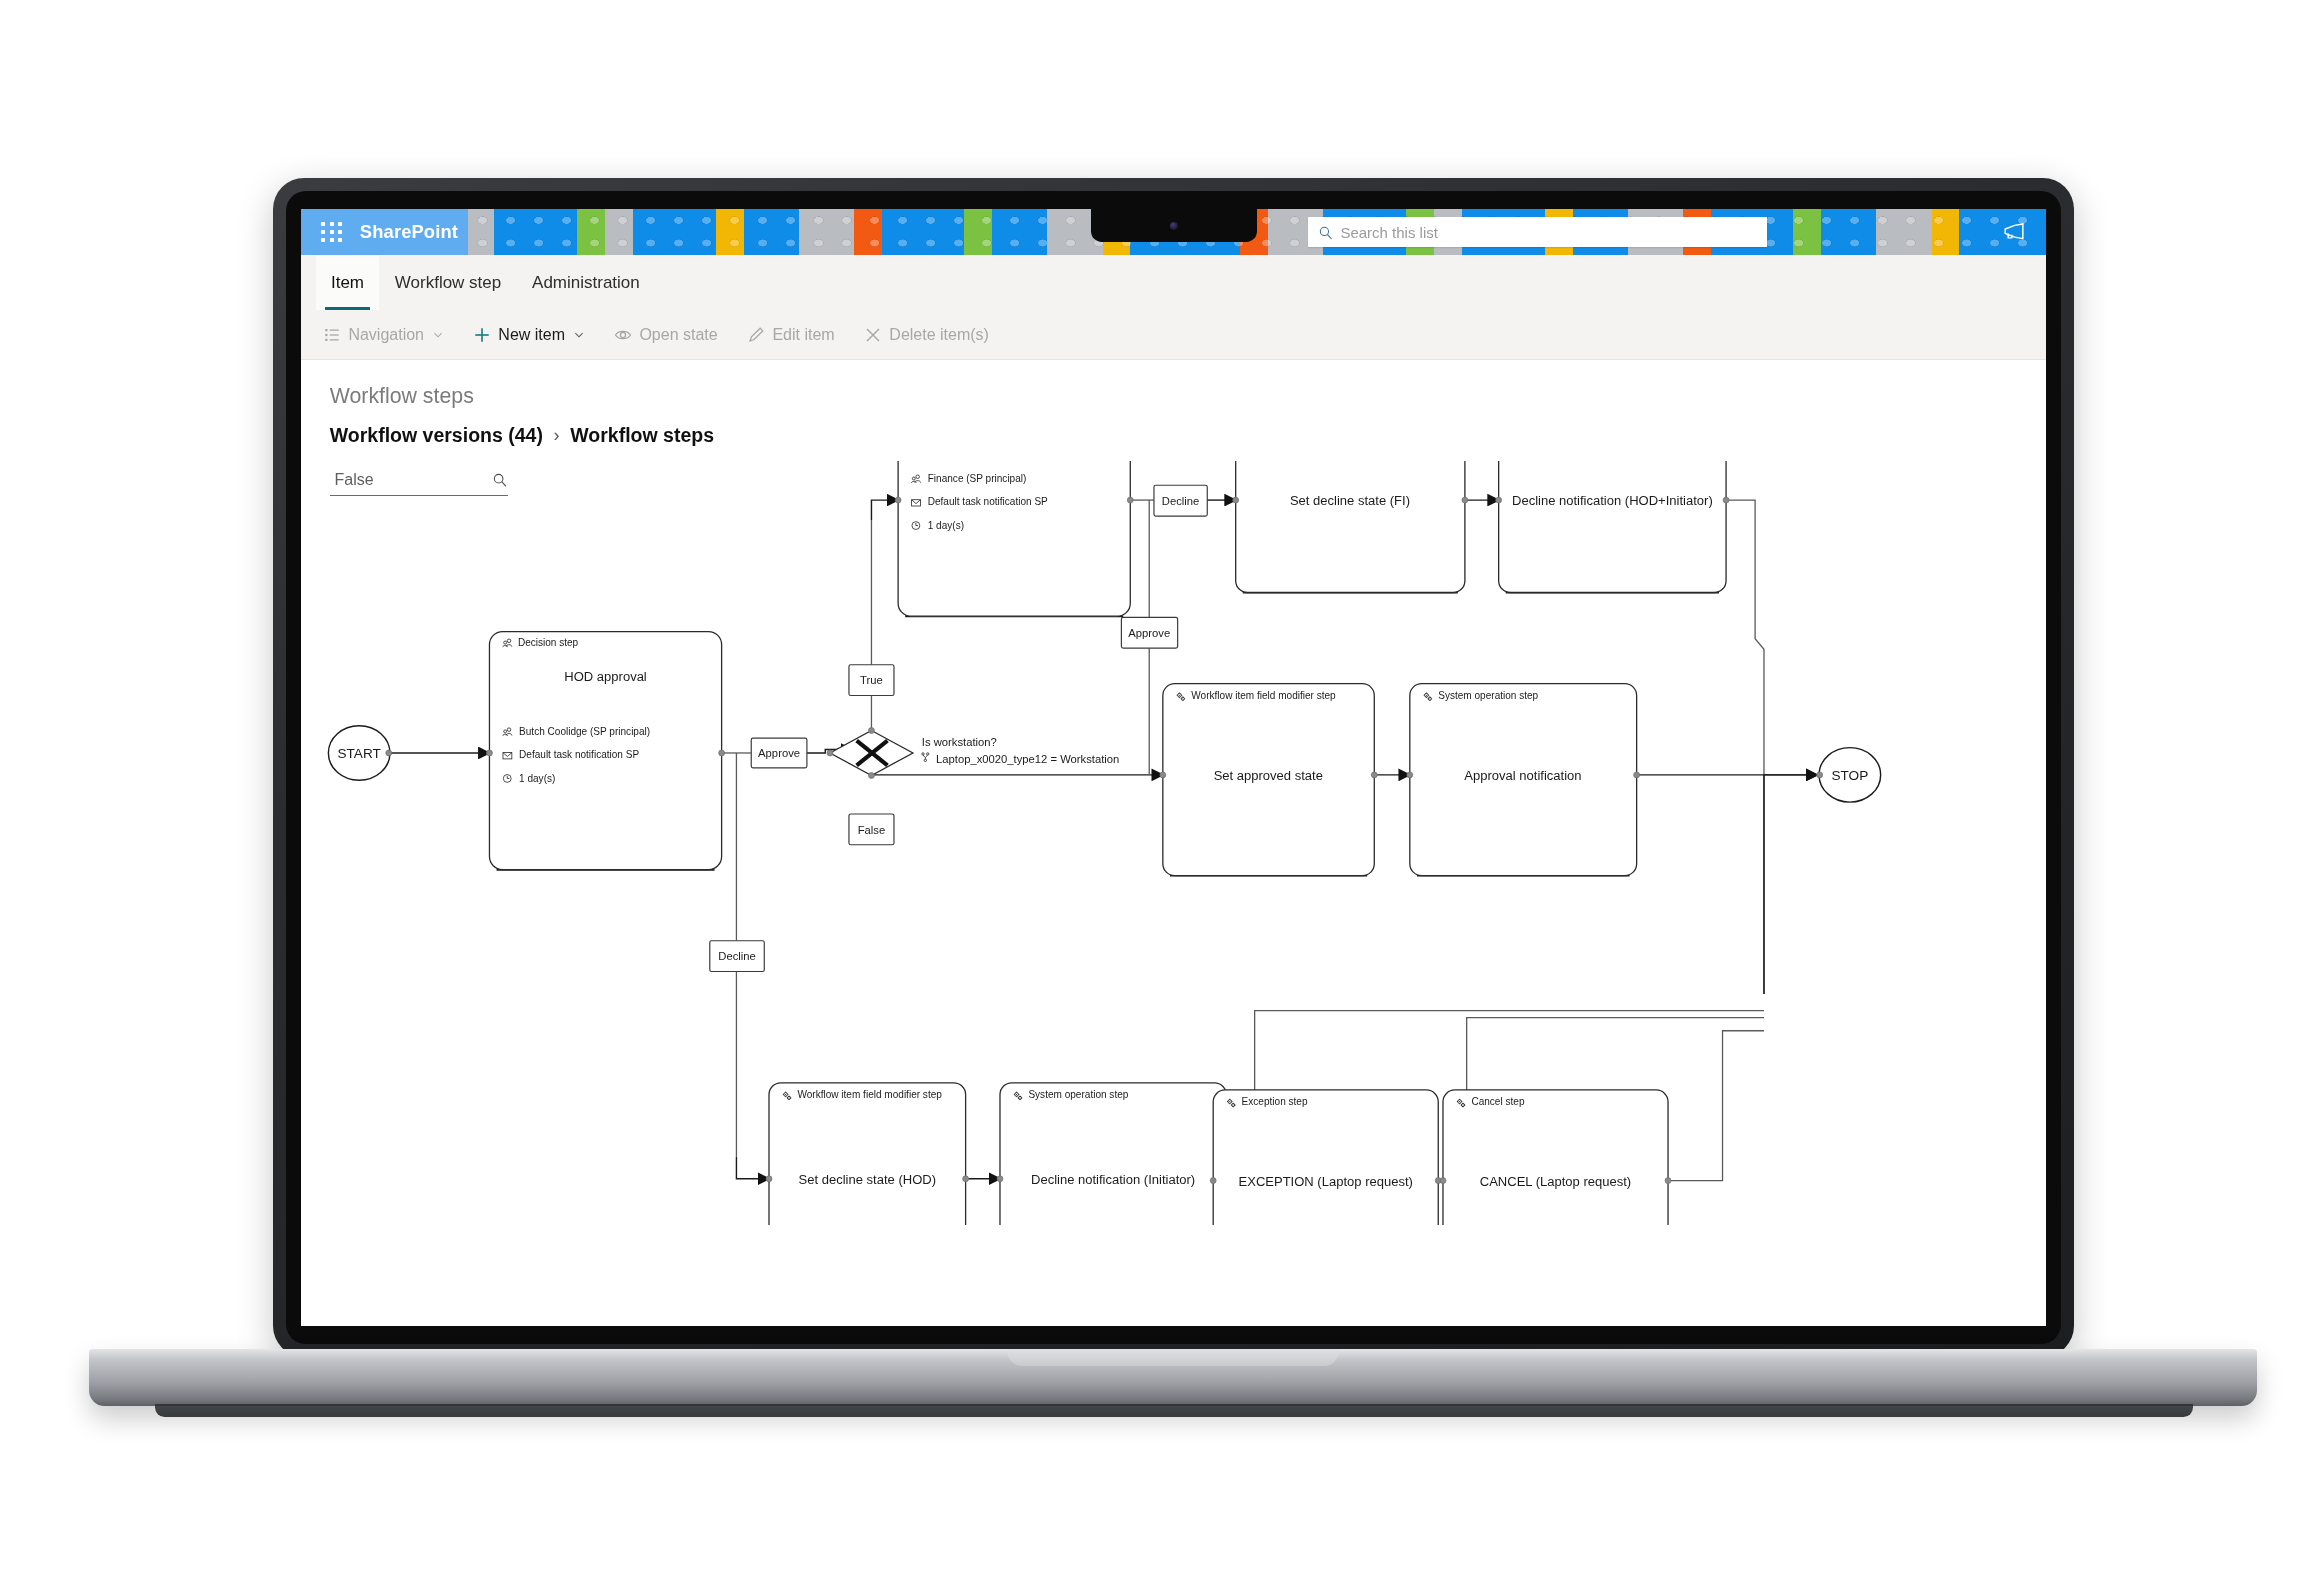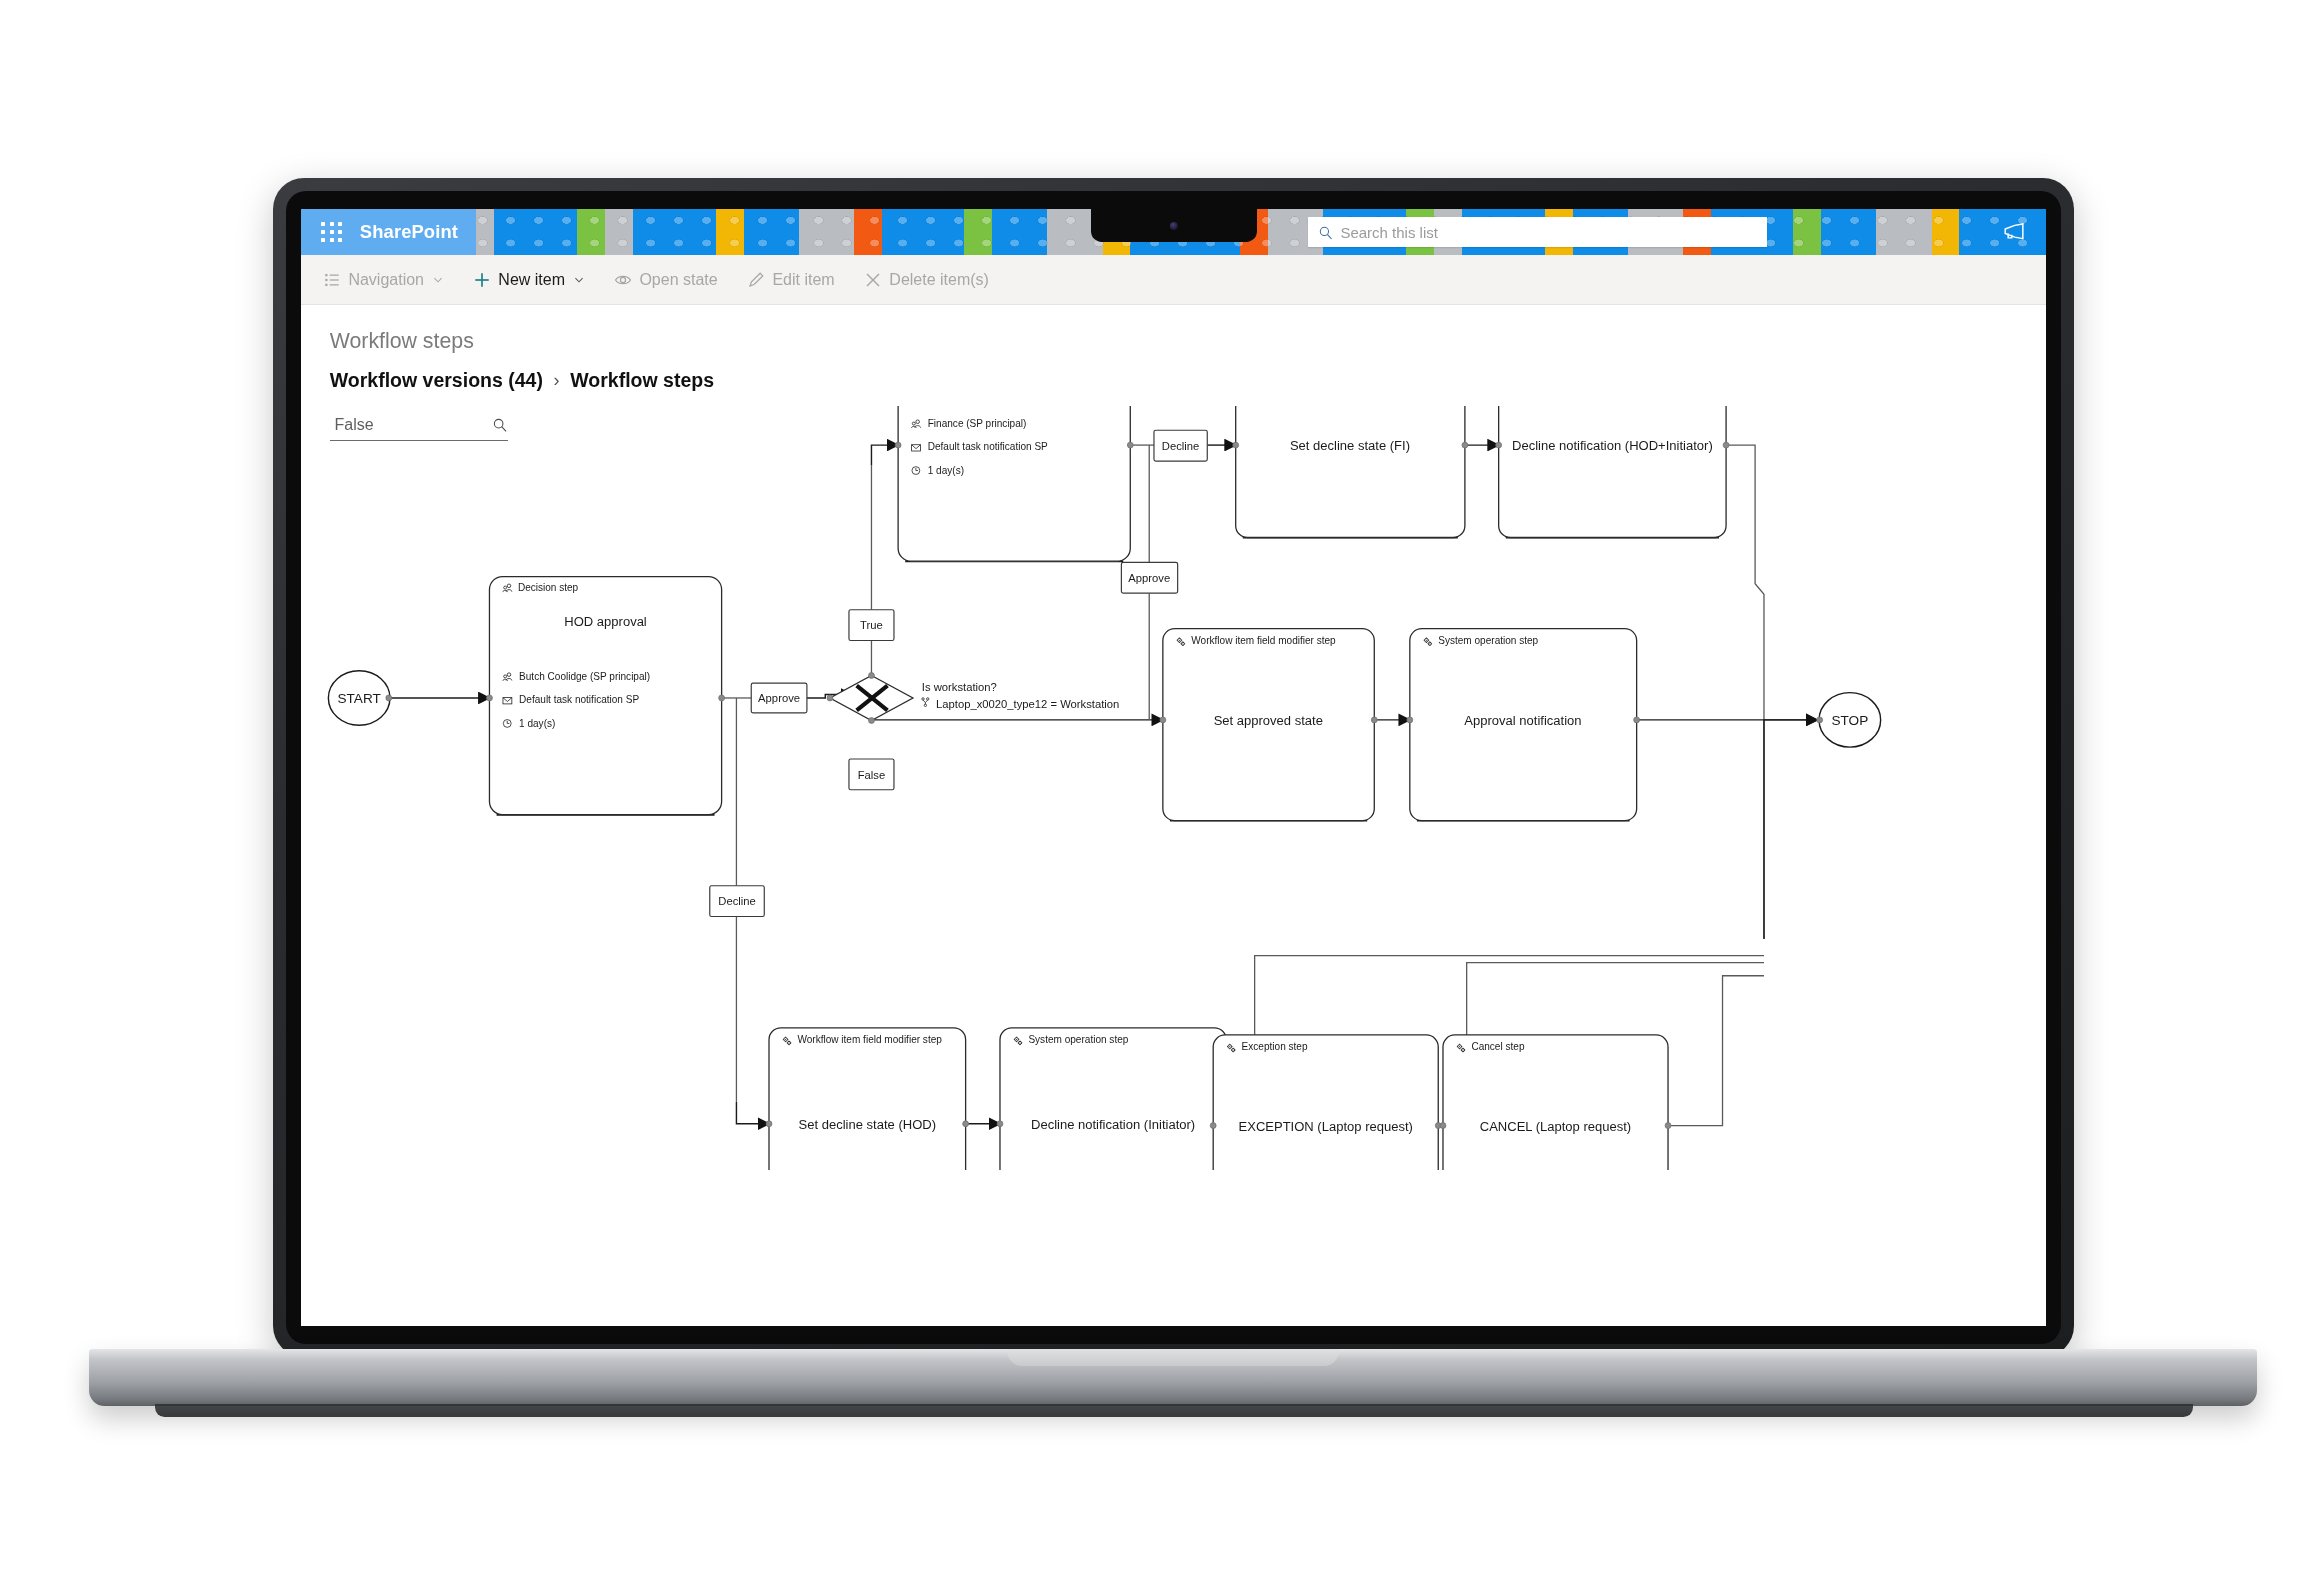--- a/index.html
+++ b/index.html
@@ -96,21 +96,21 @@
   }
   .brick-studs {
     position:absolute; inset:0;
     background-image:
       radial-gradient(ellipse 7.7px 6px at 13.6px 11.3px, rgba(255,255,255,.30) 0 55%, rgba(0,0,0,.10) 62%, rgba(0,0,0,0) 70%),
       radial-gradient(ellipse 7.7px 6px at 13.6px 34px, rgba(255,255,255,.30) 0 55%, rgba(0,0,0,.10) 62%, rgba(0,0,0,0) 70%);
     background-size: 28px 46px;
   }
   .suite-left {
     position:relative; z-index:3; display:flex; align-items:center;
-    height:46px; padding-left:20px; padding-right:18px;
+    height:46px; padding-left:20px; padding-right:10px;
     background:#5fadf0;
   }
   .waffle { display:grid; grid-template-columns:repeat(3,4.1px); grid-gap:4.1px; margin-right:18px; }
   .waffle i { width:4.1px; height:4.1px; background:#fff; border-radius:0.6px; display:block; }
   .suite-brand { color:#fff; font-size:18.4px; font-weight:bold; letter-spacing:0.1px; }
 
   .suite-search {
     position:absolute; z-index:4; left:1007px; top:8.3px; width:459px; height:30px;
     background:#fff; display:flex; align-items:center; padding:0 9.5px;
     box-shadow: 0 0.6px 1.2px rgba(0,0,0,.12);
@@ -220,20 +220,31 @@
 
           <div class="suite-right">
             <svg class="megaphone" viewBox="0 0 34 26">
               <path d="M3 9 L16 4 L27 2 L27 22 L16 20 L3 15 Z" fill="none" stroke="#ffffff" stroke-width="2"></path>
               <path d="M7 15 L7 21 L12 21 L12 16.8" fill="none" stroke="#ffffff" stroke-width="2"></path>
             </svg>
           </div>
         </div>
 
 
+        <div class="tabstrip">
+          <div class="tab active">
+              <span>Item</span>
+            </div>
+          <div class="tab">
+              <span>Workflow step</span>
+            </div>
+          <div class="tab">
+              <span>Administration</span>
+            </div>
+        </div>
 
         <div class="ribbon">
           <div class="rib-item">
             <svg class="gi" viewBox="0 0 24 24">
               <rect x="3" y="4" width="3" height="3" fill="#a9a7a5"></rect>
                 <rect x="3" y="10.5" width="3" height="3" fill="#a9a7a5"></rect>
                 <rect x="3" y="17" width="3" height="3" fill="#a9a7a5"></rect>
               <line x1="9" y1="5.5" x2="21" y2="5.5" stroke="#a9a7a5" stroke-width="1.7"></line>
               <line x1="9" y1="12" x2="21" y2="12" stroke="#a9a7a5" stroke-width="1.7"></line>
               <line x1="9" y1="18.5" x2="21" y2="18.5" stroke="#a9a7a5" stroke-width="1.7"></line>

